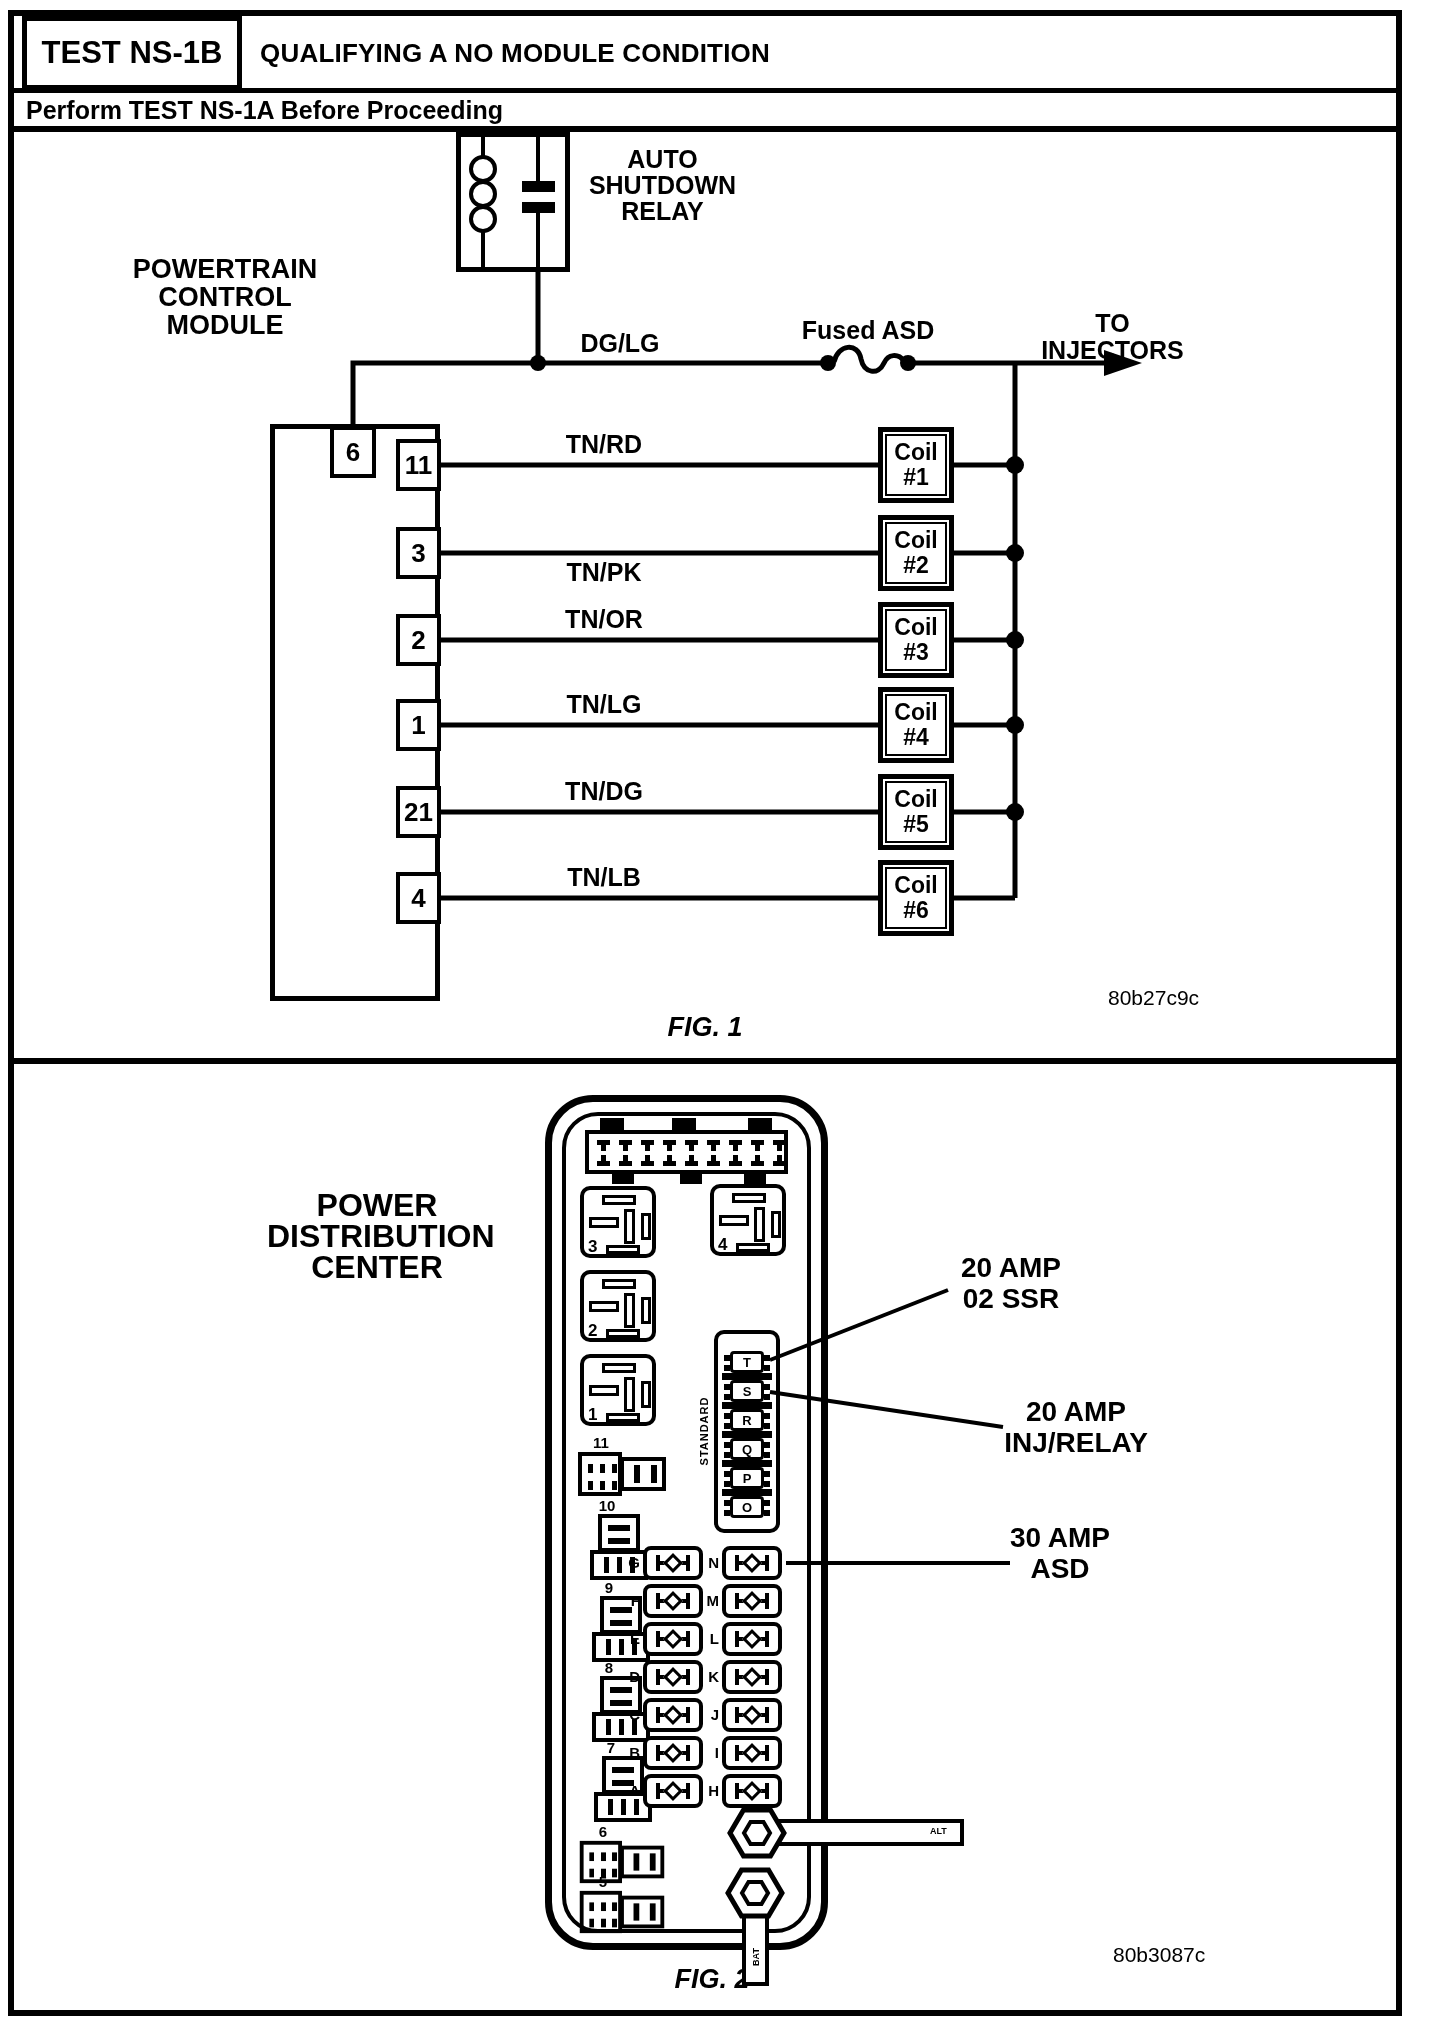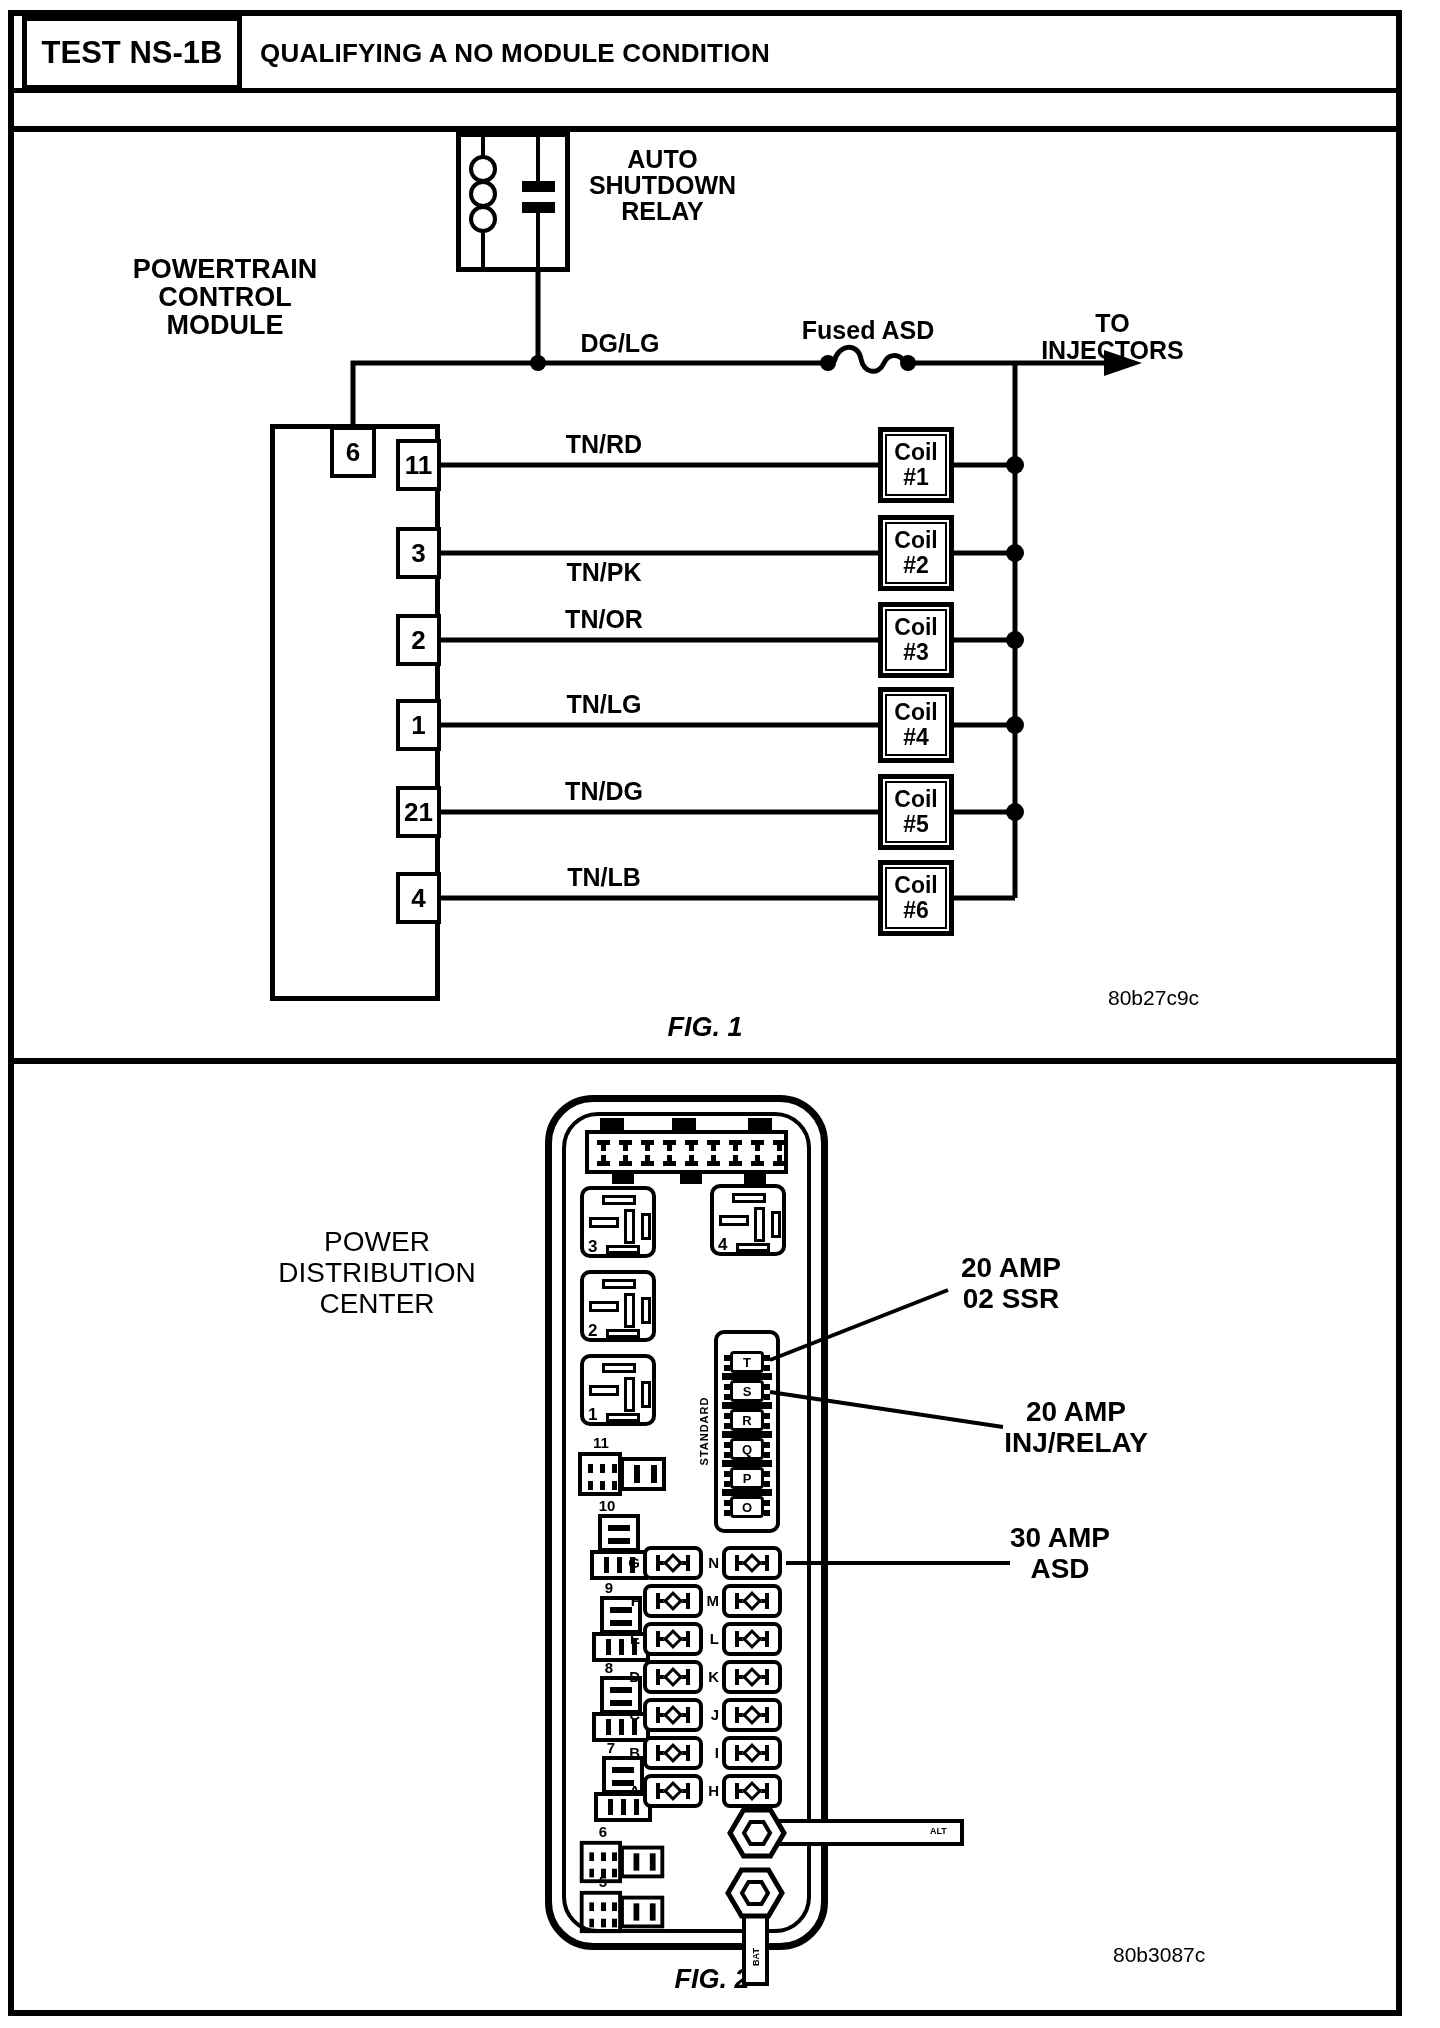--- a/index.html
+++ b/index.html
@@ -32,21 +32,21 @@
     display:flex; flex-direction:column; align-items:center; justify-content:center;
     font-size:23px; line-height:25px; font-weight:bold;}
   .coilbox::after { content:""; position:absolute; inset:2px; border:2px solid #000; pointer-events:none;}
   .dglg { left:560px; top:329px; width:120px; text-align:center; font-size:25px; font-weight:bold; z-index:2;}
   .fusedasd { left:788px; top:316px; width:160px; text-align:center; font-size:25px; font-weight:bold; z-index:2;}
   .toinj { left:1025px; top:284px; width:175px; font-size:25px; line-height:27px; font-weight:bold; text-align:center; z-index:2;margin-top:26px;}
   .figcode { font-size:21px; z-index:2;}
   .figcap { font-size:27px; font-weight:bold; font-style:italic; text-align:center; z-index:2;}
 
   
-  .pdc-title { left:267px; top:1190px; width:220px; font-size:28px; line-height:31px; font-weight:normal; text-align:center; z-index:2;margin-top:36px;}
+  .pdc-title { left:267px; top:1190px; width:220px; font-size:32px; line-height:31px; font-weight:bold; text-align:center; z-index:2;}
   .pdc-outer { left:545px; top:1095px; width:283px; height:855px; border:7px solid #000; border-radius:48px; z-index:2;}
   .pdc-inner { left:562px; top:1112px; width:249px; height:821px; border:4px solid #000; border-radius:36px; z-index:2;}
   .topstrip { left:585px; top:1130px; width:203px; height:44px; border:4px solid #000; z-index:3; background:
     repeating-linear-gradient(90deg,#000 0 13px,transparent 13px 22px) 8px 6px/187px 5px no-repeat,
     repeating-linear-gradient(90deg,transparent 0 4px,#000 4px 9px,transparent 9px 22px) 8px 11px/187px 6px no-repeat,
     repeating-linear-gradient(90deg,transparent 0 4px,#000 4px 9px,transparent 9px 22px) 8px 21px/187px 6px no-repeat,
     repeating-linear-gradient(90deg,#000 0 13px,transparent 13px 22px) 8px 27px/187px 5px no-repeat;}
   .tab { background:#000; z-index:2; width:24px; height:14px;}
 
   .socket { width:76px; height:72px; border:4px solid #000; border-radius:10px; background:#fff; z-index:3;}
@@ -100,20 +100,21 @@
 
   <div class="abs" style="left:8px; top:10px; width:1394px; height:2006px; border:6px solid #000; z-index:1;"></div>
   <div class="abs rule" style="top:88px; height:5px;"></div>
   <div class="abs rule" style="top:126px; height:6px;"></div>
   <div class="abs rule" style="top:1058px; height:6px;"></div>
 
   <div class="abs testid-box">
     <span>TEST NS-1B</span>
   </div>
   <div class="abs hdr-title">QUALIFYING A NO MODULE CONDITION</div>
+  <div class="abs hdr-sub">Perform TEST NS-1A Before Proceeding</div>
 
   <svg class="layer" viewBox="0 0 1440 2028" style="z-index:1;">
     <g stroke="#000" stroke-width="5" fill="none">
       <path d="M353,425 V363 H828"></path>
       <path d="M908,363 H1104"></path>
       <path d="M538,272 V363"></path>
       <path d="M1015,363 V898"></path>
       <path d="M440,465 H878 M954,465 H1015"></path>
       <path d="M440,553 H878 M954,553 H1015"></path>
       <path d="M440,640 H878 M954,640 H1015"></path>

